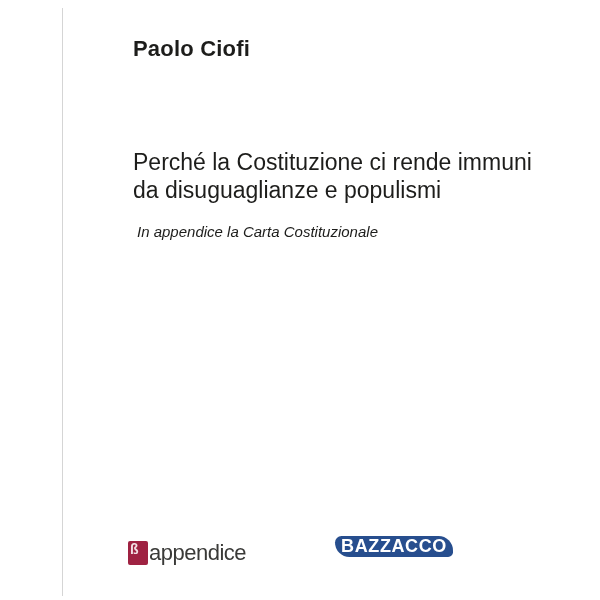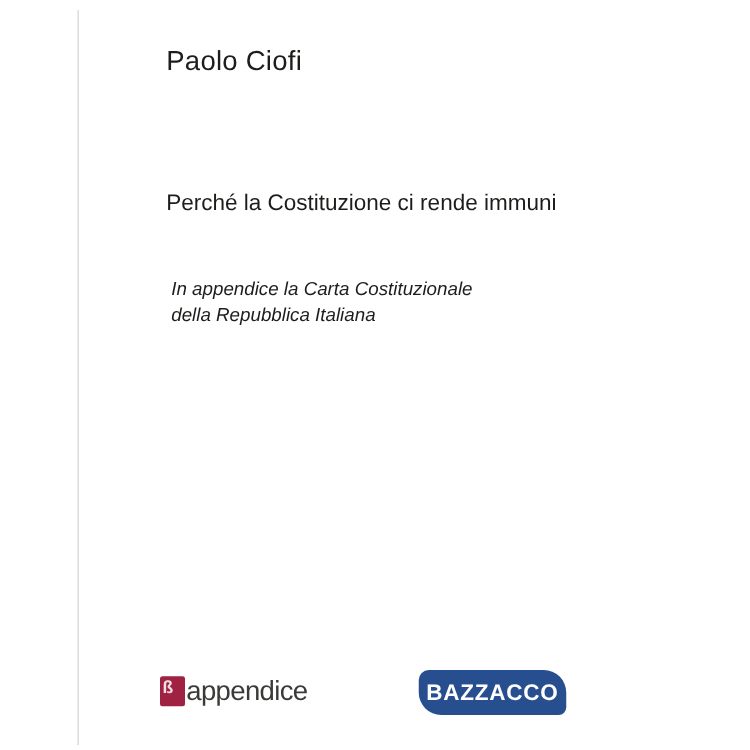--- a/index.html
+++ b/index.html
@@ -21,40 +21,40 @@
       top: 8px;
       width: 1px;
       height: 588px;
       background: var(--rule-gray, #d5d5d5);
     }
     .author {
       position: absolute;
       left: 133px;
       top: 36px;
       font-size: 22px;
-      font-weight: normal;
+      font-weight: bold;
       color: var(--text-dark, #1d1d1b);
       letter-spacing: 0.2px;
       white-space: nowrap;
     }
     .title {
       position: absolute;
       left: 131px;
       top: 84px;
       font-size: 35px;
       font-weight: bold;
       color: var(--title-red, #9e1e32);
       letter-spacing: 0.2px;
       white-space: nowrap;
     }
     .subtitle {
       position: absolute;
       left: 133px;
       top: 148px;
-      font-size: 18px;
+      font-size: 23px;
       line-height: 28px;
       color: var(--text-dark, #1d1d1b);
       white-space: nowrap;
     }
     .note {
       position: absolute;
       left: 137px;
       top: 221px;
       font-size: 15px;
       font-style: italic;
@@ -93,25 +93,25 @@
       line-height: 24px;
       letter-spacing: -0.5px;
       color: #3a3a38;
       white-space: nowrap;
     }
     .badge {
       position: absolute;
       left: 335px;
       top: 536px;
       width: 118px;
-      height: 36px;
+      height: 21px;
       background: var(--badge-blue, #274e8e);
       border-radius: 8px 18px 6px 18px;
       display: flex;
-      align-items: center;
+      align-items: flex-end;
       justify-content: center;
     }
     .badge-label {
       color: #ffffff;
       font-weight: bold;
       font-size: 18px;
       letter-spacing: 0.6px;
       white-space: nowrap;
     }
   </style>
@@ -120,25 +120,25 @@
 
 <div id="cover">
 
   <div class="vrule"></div>
 
   <div class="author">Paolo Ciofi</div>
 
 
   <div class="subtitle">
     <div>Perché la Costituzione ci rende immuni</div>
+    <div>da disuguaglianze e populismi</div>
   </div>
 
   <div class="note">
     <div>In appendice la Carta Costituzionale</div>
-    <div>della Repubblica Italiana</div>
   </div>
 
   <div class="publisher">
     <span class="publisher-icon">
       <span class="glyph">ß</span>
     </span>
     <span class="publisher-name">appendice</span>
   </div>
 
   <div class="badge">

